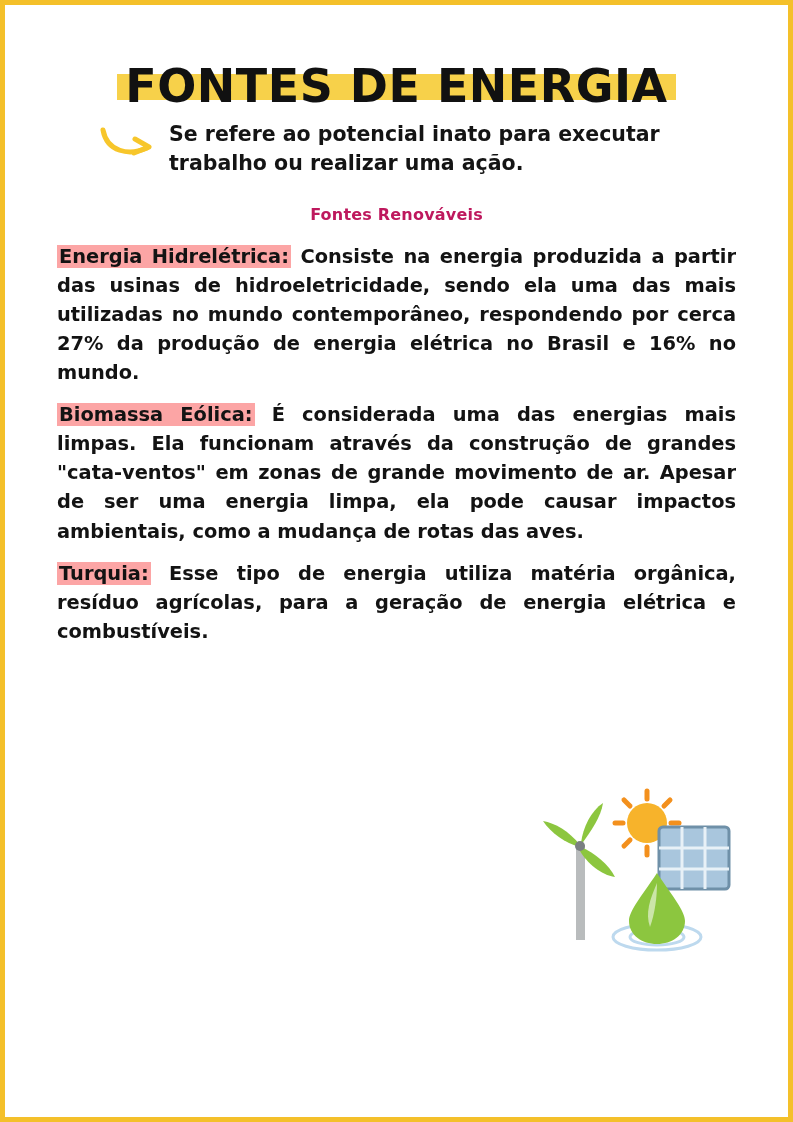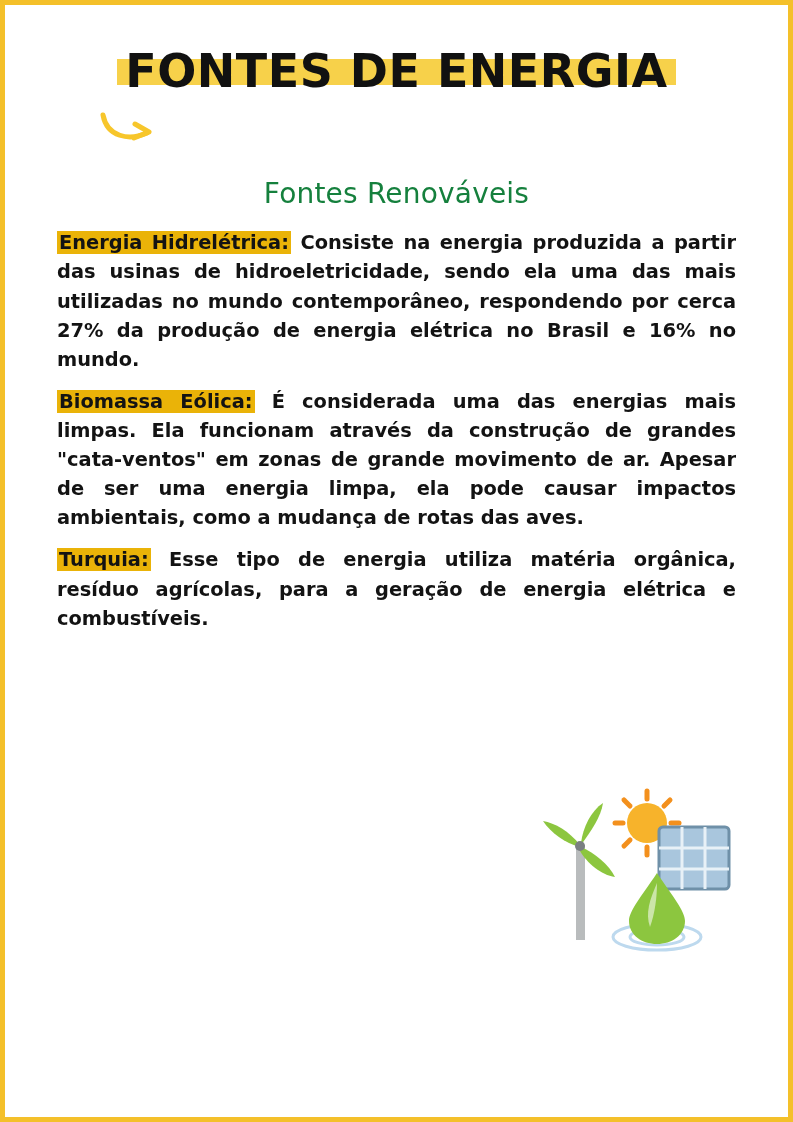--- a/index.html
+++ b/index.html
@@ -40,20 +40,21 @@
   .title {
     display: inline-block;
     position: relative;
     font-family: "DejaVu Sans", sans-serif;
     font-weight: bold;
     font-size: 46px;
     letter-spacing: 0.5px;
     color: #111111;
     line-height: 1.05;
     padding: 0 4px;
+    margin-top: 15px;
   }
   .title .hl {
     position: absolute;
     left: -4px;
     right: -4px;
     top: 12px;
     height: 26px;
     background: #f7d14a;
     z-index: 0;
   }
@@ -77,41 +78,41 @@
     font-size: 20.5px;
     font-weight: bold;
     line-height: 1.42;
     color: #141414;
     max-width: 520px;
   }
 
   
   .section-heading {
     text-align: center;
-    font-size: 28px;
-    font-weight: normal;
+    font-size: 16px;
+    font-weight: bold;
     margin: 26px 0 18px 0;
-    color: #15803d;
+    color: #be185d;
     letter-spacing: 0.2px;
   }
 
   
   .para {
     font-size: 19.4px;
     line-height: 1.5;
     text-align: justify;
     margin: 0 0 13px 0;
     color: #131313;
     font-weight: bold;
   }
   .para.last {
     margin-bottom: 0;
   }
   .term {
-    background: #eab308;
+    background: #fca5a5;
     padding: 0 2px;
     box-decoration-break: clone;
     -webkit-box-decoration-break: clone;
   }
   .para-narrow {
     max-width: 470px;
   }
 
   
   .illus {
@@ -135,20 +136,21 @@
       </div>
     </div>
 
     <div class="sub-row">
       <span class="arrow-icon">
         <svg width="58" height="36" viewBox="0 0 58 36">
           <path d="M4 4 C 8 26, 30 30, 48 22" stroke="#f7c62b" stroke-width="5" fill="none" stroke-linecap="round"></path>
           <path d="M36 13 L50 21 L35 27" stroke="#f7c62b" stroke-width="5" fill="none" stroke-linecap="round" stroke-linejoin="round"></path>
         </svg>
       </span>
+      <div class="subtitle">Se refere ao potencial inato para executar trabalho ou realizar uma ação.</div>
     </div>
 
     <div class="section-heading">Fontes Renováveis</div>
 
     <p class="para">
       <span class="term">Energia Hidrelétrica:</span><span> Consiste na energia produzida a partir das usinas de hidroeletricidade, sendo ela uma das mais utilizadas no mundo contemporâneo, respondendo por cerca 27% da produção de energia elétrica no Brasil e 16% no mundo.</span>
     </p>
 
     <p class="para">
       <span class="term">Biomassa Eólica:</span><span> É considerada uma das energias mais limpas. Ela funcionam através da construção de grandes "cata-ventos" em zonas de grande movimento de ar. Apesar de ser uma energia limpa, ela pode causar impactos ambientais, como a mudança de rotas das aves.</span>

